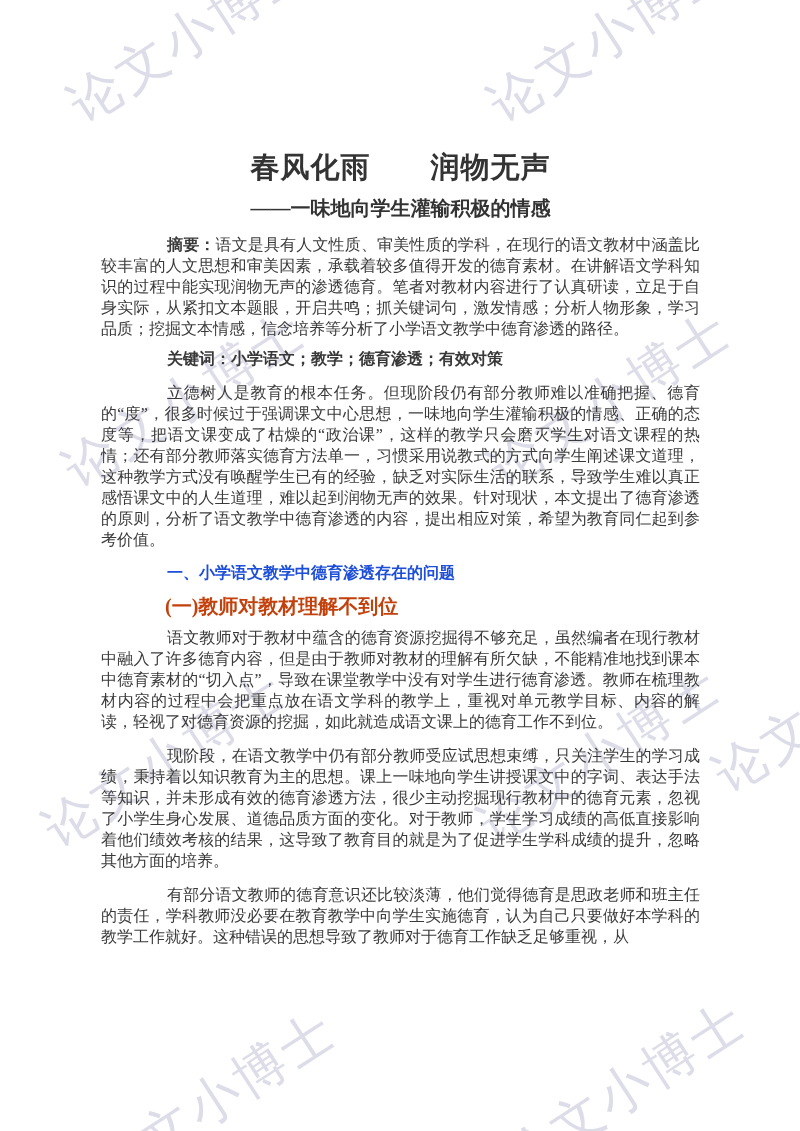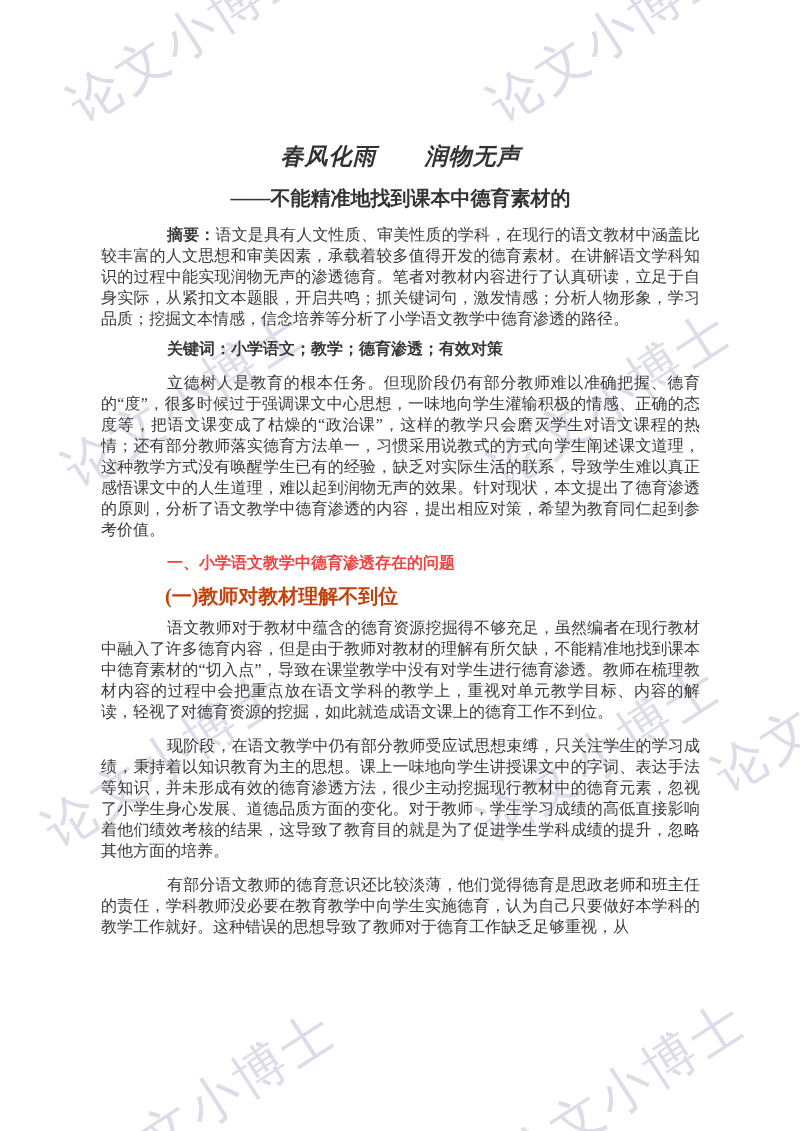--- a/index.html
+++ b/index.html
@@ -36,28 +36,27 @@
     position: absolute;
     left: 101px;
     top: 140px;
     width: 599px;
     z-index: 1;
     font-size: 16px;
     line-height: 21px;
     text-align: justify;
   }
   .doc-title {
-    margin: 2px;
-    font-size: 23px;
+    margin: 12px;
+    font-size: 29px;
     line-height: 30px;
     font-weight: bold;
     text-align: center;
     color: #333333;
     letter-spacing: 1px;
-    font-style: italic;
   }
   .doc-subtitle {
     margin: 12px 0 0 0;
     font-size: 20px;
     line-height: 28px;
     font-weight: bold;
     text-align: center;
     color: #333333;
   }
   .para {
@@ -69,21 +68,21 @@
     margin-top: 9px;
     font-weight: bold;
     color: #383838;
   }
   .label-bold { font-weight: bold; }
   .sec-heading {
     margin: 12px 0 0 0;
     font-size: 16px;
     line-height: 21px;
     font-weight: bold;
-    color: #ef4444;
+    color: #1d4ed8;
     text-indent: 66px;
   }
   .sub-heading {
     margin: 13px 0 0 0;
     font-size: 20px;
     line-height: 21px;
     font-weight: bold;
     color: #c2410c;
     text-indent: 64px;
   }
@@ -101,21 +100,21 @@
   <div class="wm" style="left: 600px; top: 755px; color: rgb(220, 221, 232);">论文小博士</div>
   <div class="wm" style="left: 835px; top: 705px; color: rgb(220, 221, 232);">论文小博士</div>
   <div class="wm" style="left: 215px; top: 1100px; color: rgb(220, 221, 232);">论文小博士</div>
   <div class="wm" style="left: 625px; top: 1090px; color: rgb(220, 221, 232);">论文小博士</div>
 </div>
 
 <div class="page-content">
 
   <h1 class="doc-title">春风化雨　　润物无声</h1>
 
-  <h2 class="doc-subtitle">——不能精准地找到课本中德育素材的</h2>
+  <h2 class="doc-subtitle">——一味地向学生灌输积极的情感</h2>
 
   <p class="para para-abstract"><span class="label-bold">摘要：</span><span>语文是具有人文性质、审美性质的学科，在现行的语文教材中涵盖比较丰富的人文思想和审美因素，承载着较多值得开发的德育素材。在讲解语文学科知识的过程中能实现润物无声的渗透德育。笔者对教材内容进行了认真研读，立足于自身实际，从紧扣文本题眼，开启共鸣；抓关键词句，激发情感；分析人物形象，学习品质；挖掘文本情感，信念培养等分析了小学语文教学中德育渗透的路径。</span></p>
 
   <p class="para para-keywords"><span class="label-bold">关键词：</span><span>小学语文；教学；德育渗透；有效对策</span></p>
 
   <p class="para">立德树人是教育的根本任务。但现阶段仍有部分教师难以准确把握、德育的“度”，很多时候过于强调课文中心思想，一味地向学生灌输积极的情感、正确的态度等，把语文课变成了枯燥的“政治课”，这样的教学只会磨灭学生对语文课程的热情；还有部分教师落实德育方法单一，习惯采用说教式的方式向学生阐述课文道理，这种教学方式没有唤醒学生已有的经验，缺乏对实际生活的联系，导致学生难以真正感悟课文中的人生道理，难以起到润物无声的效果。针对现状，本文提出了德育渗透的原则，分析了语文教学中德育渗透的内容，提出相应对策，希望为教育同仁起到参考价值。</p>
 
   <h3 class="sec-heading">一、小学语文教学中德育渗透存在的问题</h3>
 
   <h4 class="sub-heading">(一)教师对教材理解不到位</h4>

